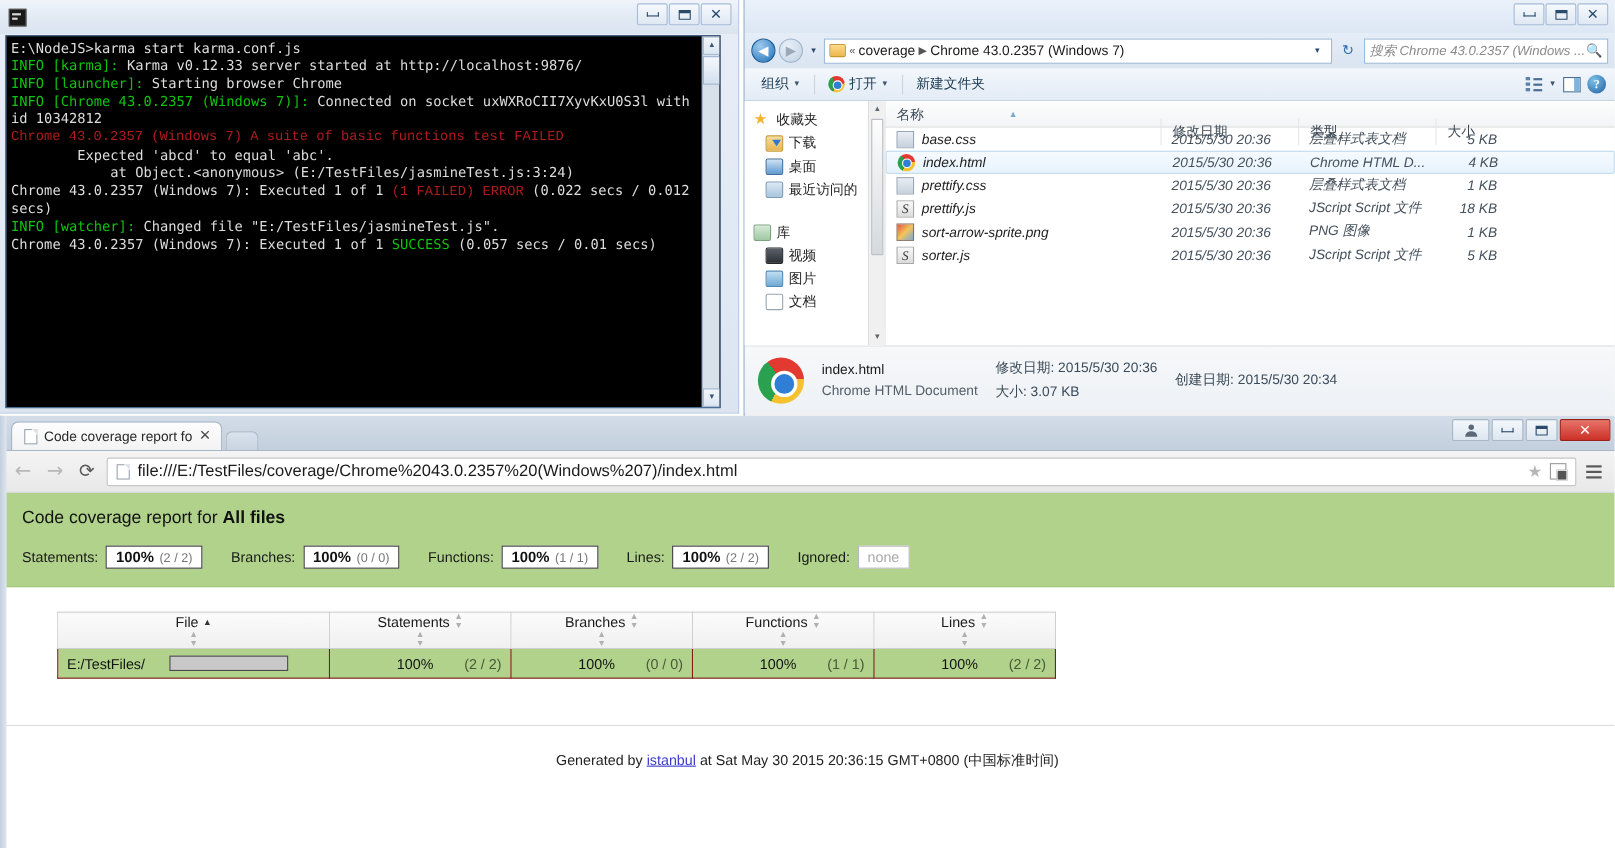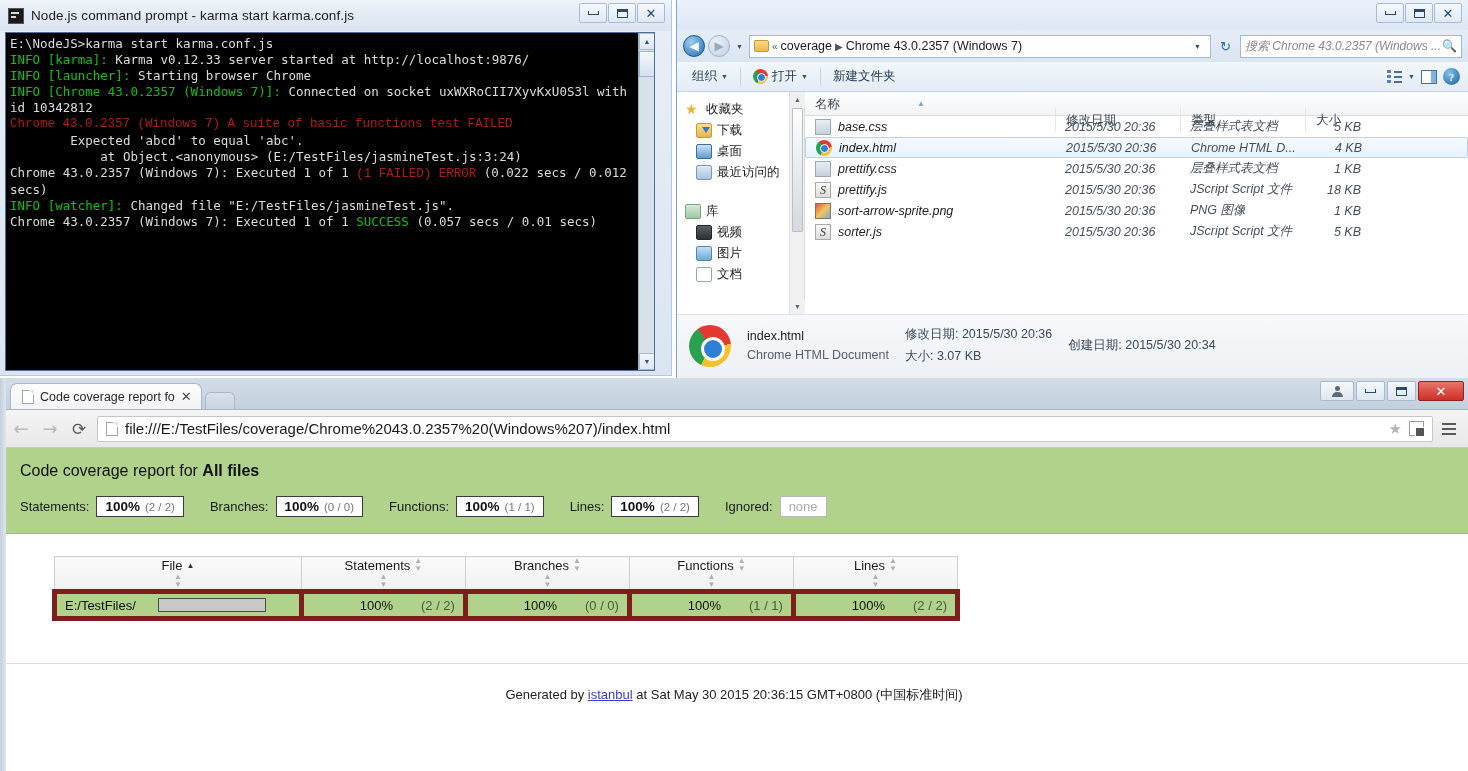--- a/index.html
+++ b/index.html
@@ -366,21 +366,21 @@
     background: linear-gradient(to bottom,#fbfbfb,#f0f0f0);
     border: 1px solid #cfcfcf; height: 25px; padding: 0 8px;
     font-weight: normal; text-align: left; color: #1a1a1a;
     position: relative;
   }
   .th-inner { display: flex; align-items: center; justify-content: space-between; flex-direction: column; }
   .th-lbl { display: flex; align-items: center; gap: 4px; }
   .sorter { color: #b0b0b0; font-size: 8px; line-height: 8px; display:flex; flex-direction:column;}
   .asc-mark { font-size: 8px; color: #333; }
   #cov-table td {
-    border: 5px solid #7f1d1d; height: 27px; padding: 0 8px;
+    border: 1px solid #7f1d1d; height: 27px; padding: 0 8px;
     background: #b0d28a; color: #111;
   }
   td.cell-file { width: 258px; }
   .file-wrap { display: flex; align-items: center; gap: 22px; }
   .cov-bar {
     width: 108px; height: 14px; background: #c8c8c8; border: 1px solid #4a4a4a;
   }
   td.cell-num { text-align: right; }
   .num-wrap { display: flex; justify-content: flex-end; align-items: baseline; gap: 20px; }
   .num-pct { }
@@ -396,21 +396,20 @@
   }
 </style>
 </head>
 <body>
 
 <div id="root">
 
   <div id="cmd-window">
     <div id="cmd-titlebar">
       <span id="cmd-icon"></span>
-      <span id="cmd-title">Node.js command prompt - karma  start karma.conf.js</span>
       <div class="win-btns">
         <div class="win-btn">
             <span class="glyph-min"></span>
           </div>
         <div class="win-btn">
             <span class="glyph-max"></span>
           </div>
         <div class="win-btn">
             <span class="glyph-close">✕</span>
           </div>

